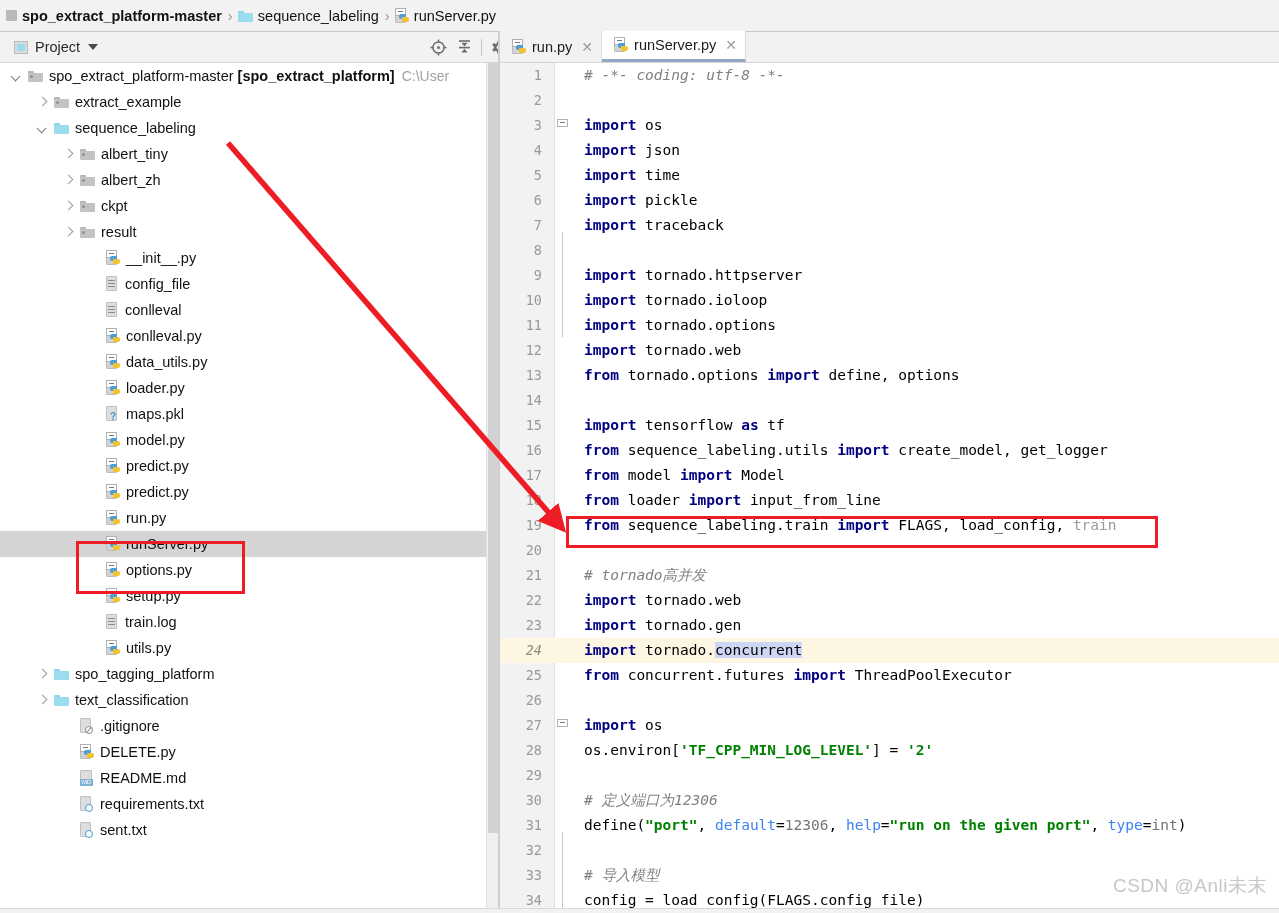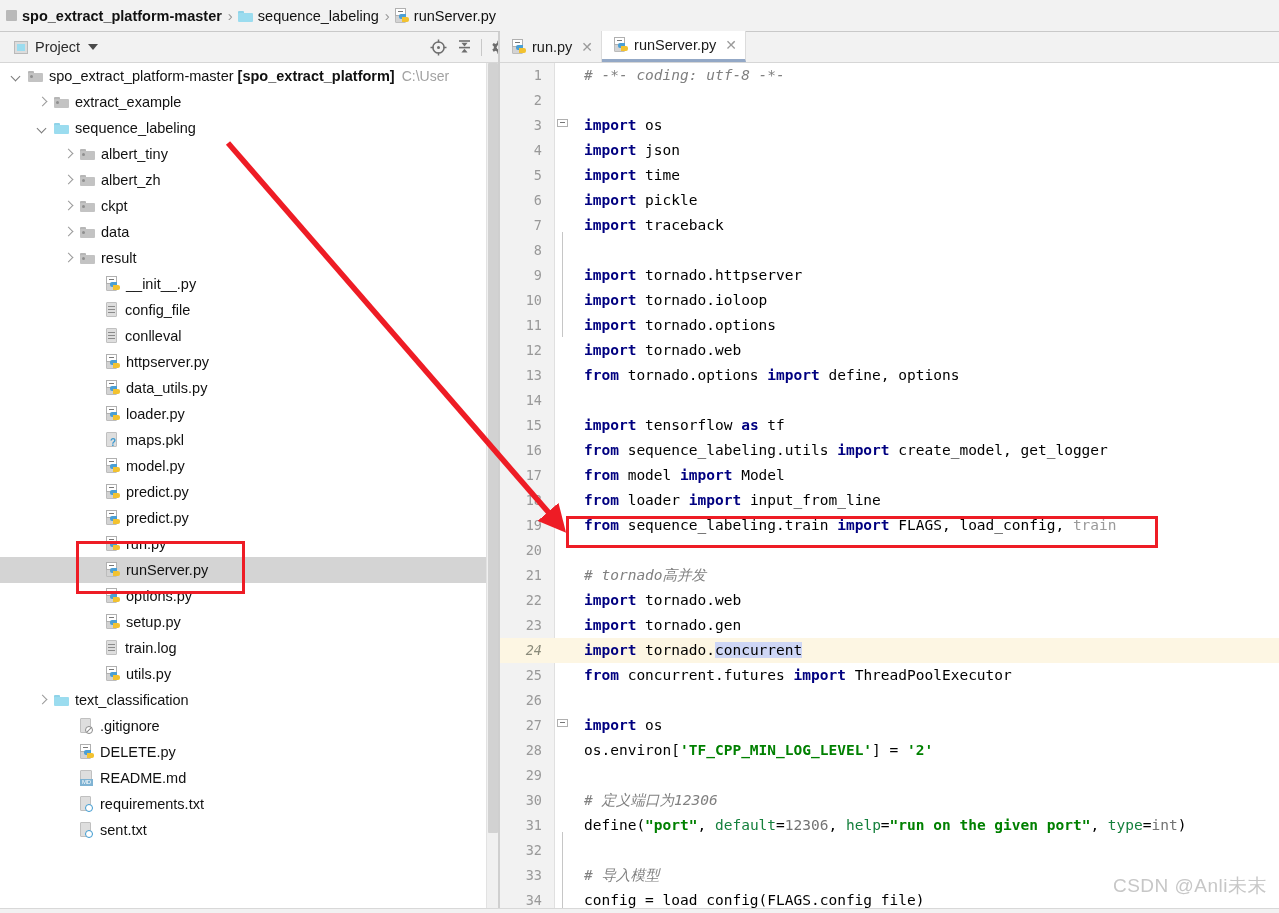--- a/index.html
+++ b/index.html
@@ -115,21 +115,21 @@
   .fold{position:absolute;left:57px;top:6px;width:11px;height:11px;}
   .fold:before{content:"";position:absolute;left:0;top:0;width:11px;height:8px;border:1px solid #b0b0b0;box-sizing:border-box;background:#fff;}
   .fold:after{content:"";position:absolute;left:3px;top:3px;width:5px;height:1px;background:#777;}
   .foldline{position:absolute;left:62px;width:1px;background:#c6c6c6;}
 
   
   .kw{color:#000080;font-weight:bold;}
   .cm{color:#808080;font-style:italic;}
   .st{color:#008000;font-weight:bold;}
   .num2{color:#737373;}
-  .kwarg{color:#15803d;}
+  .kwarg{color:#3b82f6;}
   .gray{color:#9a9a9a;}
   .sel{background:#ced6f5;}
 
   
   .redbox{position:absolute;border:3px solid #ee1c25;box-sizing:border-box;pointer-events:none;}
   .arrowsvg{position:absolute;left:0;top:0;pointer-events:none;}
   .watermark{
     position:absolute;right:12px;bottom:14px;color:#c7c7c7;font-size:19px;
     font-family:"Liberation Sans",sans-serif;letter-spacing:0.5px;
   }
@@ -281,29 +281,20 @@
         </span>
         <span class="name">ckpt</span>
       </div>
       <div class="row">
         <span style="width: 62px; flex: 0 0 auto;"></span>
         <span class="arrow closed"></span>
         <span style="width: 5px; flex: 0 0 auto;"></span>
         <span class="ic ic-folder gray">
           <span class="dot"></span>
         </span>
-        <span class="name">data</span>
-      </div>
-      <div class="row">
-        <span style="width: 62px; flex: 0 0 auto;"></span>
-        <span class="arrow closed"></span>
-        <span style="width: 5px; flex: 0 0 auto;"></span>
-        <span class="ic ic-folder gray">
-          <span class="dot"></span>
-        </span>
         <span class="name">result</span>
       </div>
       <div class="row">
         <span style="width: 88px; flex: 0 0 auto;"></span>
         <span class="arrow"></span>
         <span style="width: 5px; flex: 0 0 auto;"></span>
         <span class="ic ic-py">
           <span class="sheet"></span>
           <span class="fold"></span>
           <span class="sn1"></span>
@@ -338,21 +329,21 @@
       <div class="row">
         <span style="width: 88px; flex: 0 0 auto;"></span>
         <span class="arrow"></span>
         <span style="width: 5px; flex: 0 0 auto;"></span>
         <span class="ic ic-py">
           <span class="sheet"></span>
           <span class="fold"></span>
           <span class="sn1"></span>
           <span class="sn2"></span>
         </span>
-        <span class="name">httpserver.py</span>
+        <span class="name">conlleval.py</span>
       </div>
       <div class="row">
         <span style="width: 88px; flex: 0 0 auto;"></span>
         <span class="arrow"></span>
         <span style="width: 5px; flex: 0 0 auto;"></span>
         <span class="ic ic-py">
           <span class="sheet"></span>
           <span class="fold"></span>
           <span class="sn1"></span>
           <span class="sn2"></span>
@@ -481,20 +472,27 @@
         <span style="width: 88px; flex: 0 0 auto;"></span>
         <span class="arrow"></span>
         <span style="width: 5px; flex: 0 0 auto;"></span>
         <span class="ic ic-py">
           <span class="sheet"></span>
           <span class="fold"></span>
           <span class="sn1"></span>
           <span class="sn2"></span>
         </span>
         <span class="name">utils.py</span>
+      </div>
+      <div class="row">
+        <span style="width: 36px; flex: 0 0 auto;"></span>
+        <span class="arrow closed"></span>
+        <span style="width: 5px; flex: 0 0 auto;"></span>
+        <span class="ic ic-folder"></span>
+        <span class="name">spo_tagging_platform</span>
       </div>
       <div class="row">
         <span style="width: 36px; flex: 0 0 auto;"></span>
         <span class="arrow closed"></span>
         <span style="width: 5px; flex: 0 0 auto;"></span>
         <span class="ic ic-folder"></span>
         <span class="name">text_classification</span>
       </div>
       <div class="row">
         <span style="width: 62px; flex: 0 0 auto;"></span>

